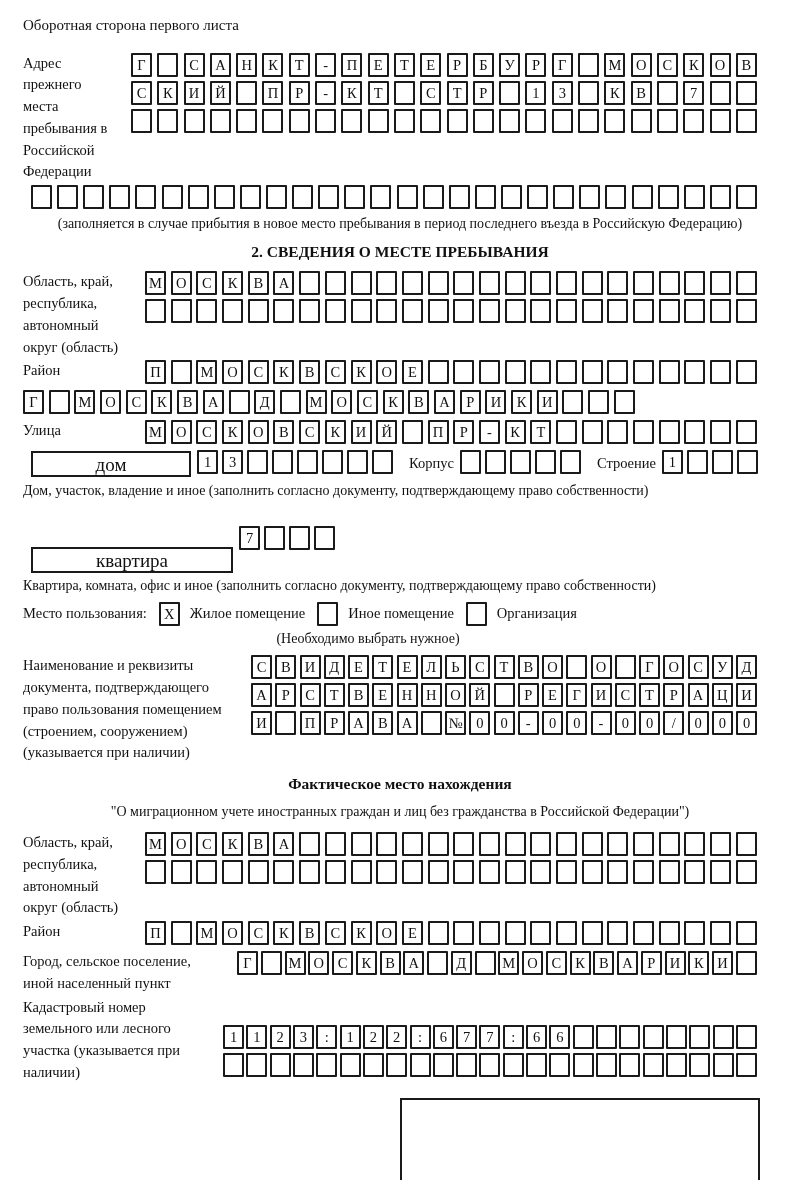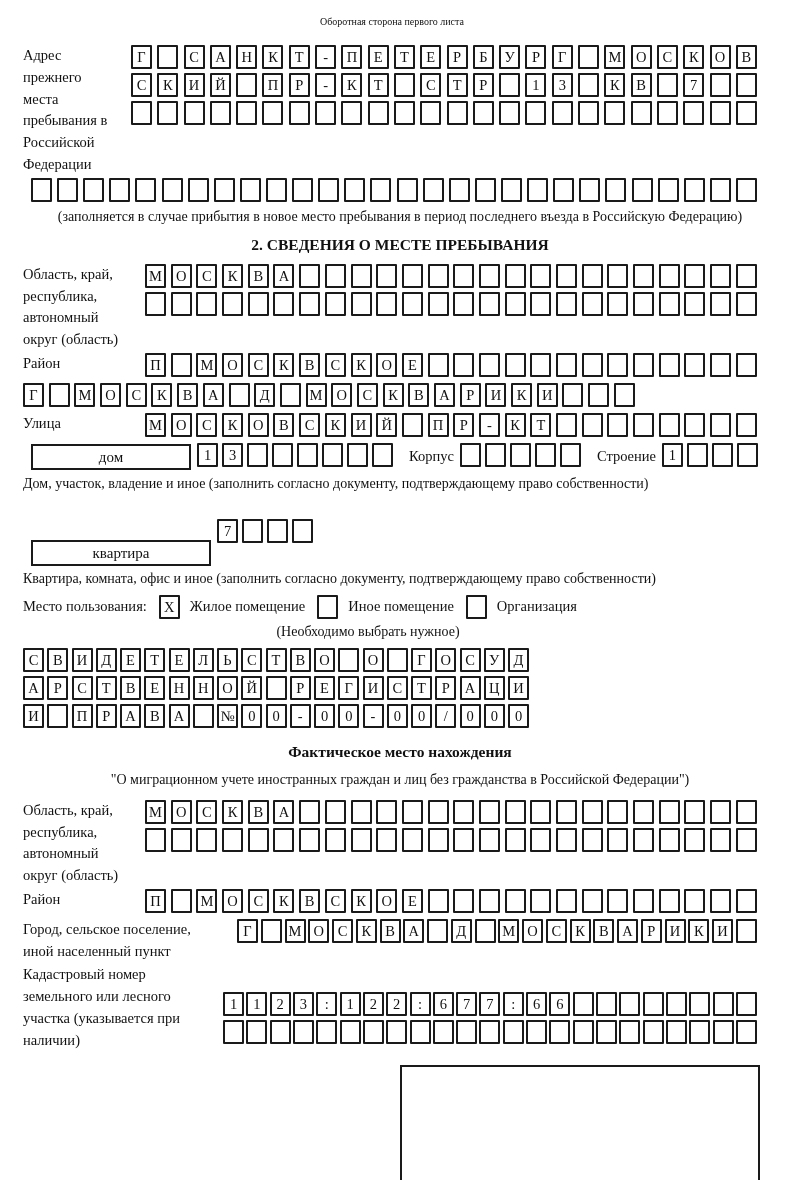--- a/index.html
+++ b/index.html
@@ -2,39 +2,39 @@
 <html><head>
 <meta charset="utf-8">
 <style>
   html,body{margin:0;padding:0;background:#ffffff;}
   body{
     width:800px;height:1180px;overflow:hidden;position:relative;
     font-family:"Liberation Serif","DejaVu Serif",serif;
     color:#111;font-size:14.5px;line-height:1.5;
     padding:6px 23px 0 23px;box-sizing:border-box;
   }
-  .hdr{ text-align:center; padding-right:16px; margin-top:8px; margin-bottom:16px; font-size:10px;}
+  .hdr{ text-align:left; padding-right:16px; margin-top:8px; margin-bottom:16px; font-size:15px;}
   .field{display:flex;align-items:flex-start;margin-bottom:2px;}
   .flabel{flex:none;padding-right:18px;box-sizing:border-box;}
   .lw108{width:108px;} .lw122{width:122px;} .lw228{width:228px;} .lw214{width:214px;} .lw200{width:200px;}
   .rows{flex:1;min-width:0;}
   .boxrow{display:flex;justify-content:space-between;margin-bottom:4px;}
   .boxrow.nostretch{justify-content:flex-start;}
   .boxrow.nostretch .cell{margin-right:4px;}
   .w626{width:626px;} .w726{width:726px;} .w612{width:612px;} .w506{width:506px;} .w520{width:520px;} .w534{width:534px;}
   .cell{
     flex:none;width:21px;height:24px;box-sizing:border-box;
     border:2px solid #1a1a1a;border-radius:1px;
     text-align:center;line-height:21px;font-size:14.5px;color:#111;background:#fff;
   }
   .note{ text-align:center; font-size:14px; margin:2px 0 6px 0;}
   .h2{ text-align:center; font-weight:bold; font-size:15.5px; margin:6px 0 8px 0;}
   .wide-label-box{
     flex:none;height:26px;box-sizing:border-box;border:2px solid #1a1a1a;
-    text-align:center;line-height:23px;font-size:15px;background:#fff;
+    text-align:center;line-height:23px;font-size:19px;background:#fff;
   }
   .inline-row{display:flex;align-items:center;margin-bottom:2px;}
   .caption{font-size:14px;margin:0 0 6px 0;}
   .ml8{margin-left:8px;} .ml6{margin-left:6px;} .ml12{margin-left:12px;}
   .mesto-row{display:flex;align-items:center;margin:4px 0 2px 0;}
   .mesto-row .cell{margin:0 10px 0 12px;}
   .mesto-note{width:690px;text-align:center;font-size:14px;margin-bottom:6px;}
   .kad-rows{margin-top:28px;}
   .stamp-box{
     width:360px;height:175px;box-sizing:border-box;border:2px solid #1a1a1a;
@@ -342,21 +342,21 @@
   <div class="boxrow nostretch ml6">
       <div class="cell">1</div>
       <div class="cell"></div>
       <div class="cell"></div>
       <div class="cell"></div>
     </div>
 </div>
 <div class="caption">Дом, участок, владение и иное (заполнить согласно документу, подтверждающему право собственности)</div>
 
 <div class="inline-row ml8">
-  <div class="wide-label-box" style="width:180px;margin-top:40px;">квартира</div>
+  <div class="wide-label-box" style="width:202px;margin-top:40px;">квартира</div>
   <div class="boxrow nostretch ml6">
       <div class="cell">7</div>
       <div class="cell"></div>
       <div class="cell"></div>
       <div class="cell"></div>
     </div>
 </div>
 <div class="caption">Квартира, комната, офис и иное (заполнить согласно документу, подтверждающему право собственности)</div>
 
 <div class="mesto-row">
@@ -364,20 +364,21 @@
   <div class="cell">X</div>
   <div>Жилое помещение</div>
   <div class="cell"></div>
   <div>Иное помещение</div>
   <div class="cell"></div>
   <div>Организация</div>
 </div>
 <div class="mesto-note">(Необходимо выбрать нужное)</div>
 
 <div class="field mb8">
+  <div class="flabel lw228">Наименование и реквизиты документа, подтверждающего право пользования помещением (строением, сооружением) (указывается при наличии)</div>
   <div class="rows">
     <div class="boxrow w506">
         <div class="cell">С</div>
         <div class="cell">В</div>
         <div class="cell">И</div>
         <div class="cell">Д</div>
         <div class="cell">Е</div>
         <div class="cell">Т</div>
         <div class="cell">Е</div>
         <div class="cell">Л</div>

